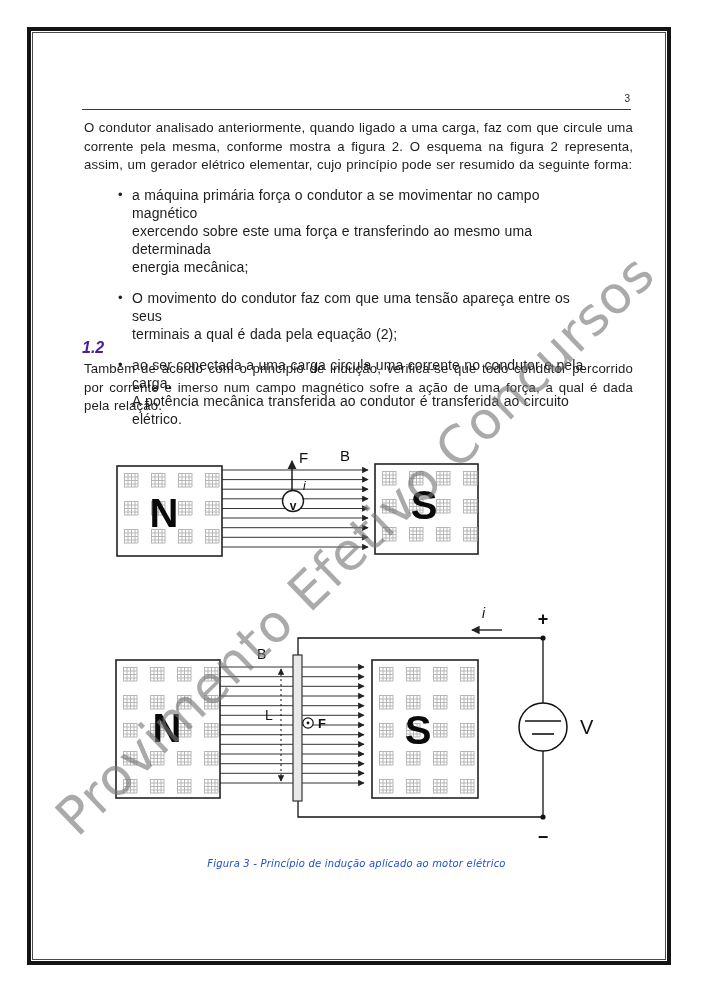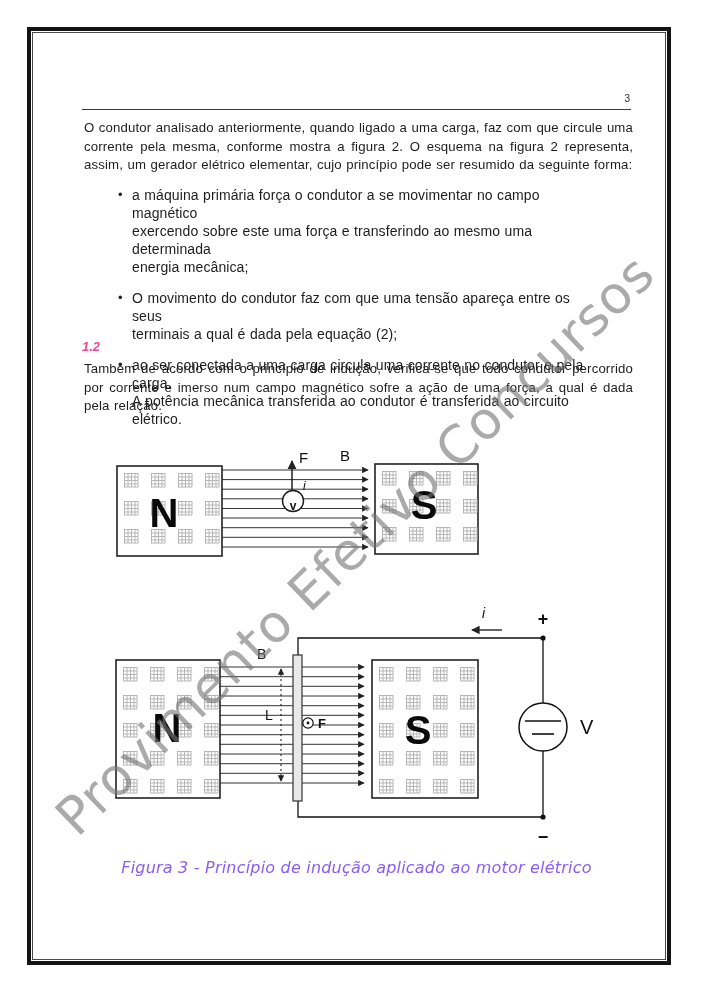--- a/index.html
+++ b/index.html
@@ -18,27 +18,27 @@
         line-height:18.6px;text-align:justify;letter-spacing:0.15px;word-spacing:0.6px;}
   .p1{top:119px;}
   .p2{top:360px;}
   .bullets{position:absolute;left:118px;top:186px;width:480px;margin:0;padding:0;
            list-style:none;}
   .bullets li{position:relative;padding-left:14px;margin:0 0 13px 0;
               font-size:14px;line-height:18px;}
   .bullets li::before{content:"\2022";position:absolute;left:0;top:0;font-size:13px;}
   .btext{white-space:pre-line;letter-spacing:0.1px;word-spacing:0.4px;}
   .heading{position:absolute;left:82px;top:339px;width:549px;display:flex;gap:12px;
-           font-weight:bold;font-style:italic;font-size:13px;color:#ec4899;}
+           font-weight:bold;font-style:italic;font-size:16px;color:#4c1d95;}
   .fig{position:absolute;}
   .fig1{left:90px;top:445px;}
   .fig2{left:90px;top:598px;}
   .caption{position:absolute;left:82px;top:858px;width:549px;text-align:center;
-           font-family:"DejaVu Sans",sans-serif;font-style:italic;font-size:16px;
-           color:#8b5cf6;letter-spacing:0.2px;}
+           font-family:"DejaVu Sans",sans-serif;font-style:italic;font-size:10px;
+           color:#1d4ed8;letter-spacing:0.2px;}
   .watermark{position:absolute;left:355px;top:545px;transform:translate(-50%,-50%) rotate(-44deg);
              font-family:"DejaVu Sans",sans-serif;font-size:52px;font-weight:normal;
              color:rgba(118,118,118,0.62);white-space:nowrap;letter-spacing:1px;
              pointer-events:none;z-index:9;}
   svg text{font-family:"Liberation Sans",sans-serif;}
 </style>
 </head>
 <body>
 
 <div class="sheet">

